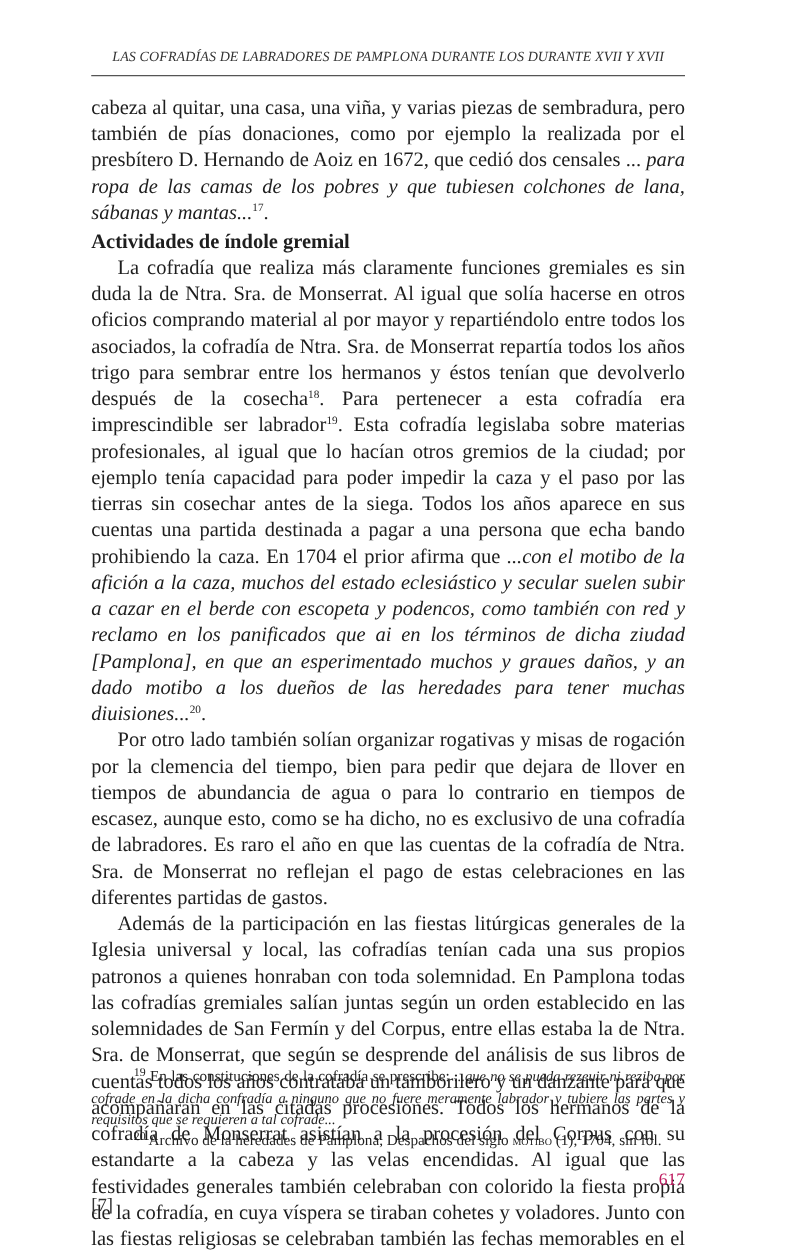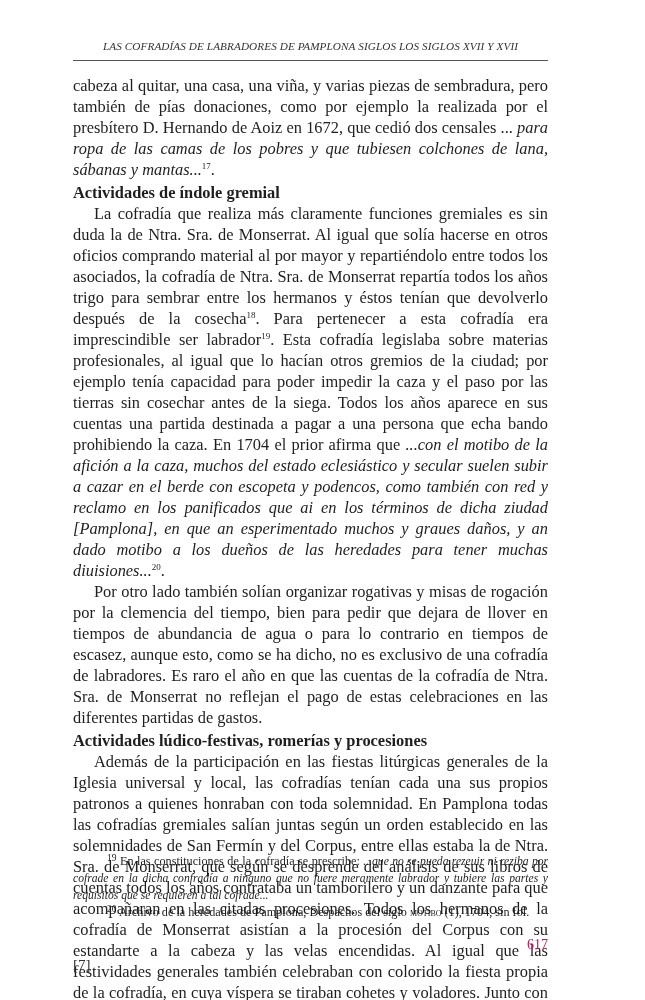--- a/index.html
+++ b/index.html
@@ -110,34 +110,33 @@
       right: 0;
       font-size: 14px;
       color: #be185d;
     }
   </style>
 </head>
 <body>
 
 <div class="page">
 
-  <div class="running-head">LAS COFRADÍAS DE LABRADORES DE PAMPLONA SIGLOS LOS SIGLOS XVII Y XVII</div>
+  <div class="running-head">LAS COFRADÍAS DE LABRADORES DE PAMPLONA DURANTE LOS DURANTE XVII Y XVII</div>
   <div class="head-rule"></div>
 
   <div class="body-text">
 
     <p><span>cabeza al quitar, una casa, una viña, y varias piezas de sembradura, pero también de pías donaciones, como por ejemplo la realizada por el presbítero D. Hernando de Aoiz en 1672, que cedió dos censales ... </span><span class="it">para ropa de las camas de los pobres y que tubiesen colchones de lana, sábanas y mantas...</span><sup class="fn">17</sup><span>.</span></p>
 
     <h3>Actividades de índole gremial</h3>
 
     <p class="indent"><span>La cofradía que realiza más claramente funciones gremiales es sin duda la de Ntra. Sra. de Monserrat. Al igual que solía hacerse en otros oficios comprando material al por mayor y repartiéndolo entre todos los asociados, la cofradía de Ntra. Sra. de Monserrat repartía todos los años trigo para sembrar entre los hermanos y éstos tenían que devolverlo después de la cosecha</span><sup class="fn">18</sup><span>. Para pertenecer a esta cofradía era imprescindible ser labrador</span><sup class="fn">19</sup><span>. Esta cofradía legislaba sobre materias profesionales, al igual que lo hacían otros gremios de la ciudad; por ejemplo tenía capacidad para poder impedir la caza y el paso por las tierras sin cosechar antes de la siega. Todos los años aparece en sus cuentas una partida destinada a pagar a una persona que echa bando prohibiendo la caza. En 1704 el prior afirma que </span><span class="it">...con el motibo de la afición a la caza, muchos del estado eclesiástico y secular suelen subir a cazar en el berde con escopeta y podencos, como también con red y reclamo en los panificados que ai en los términos de dicha ziudad [Pamplona], en que an esperimentado muchos y graues daños, y an dado motibo a los dueños de las heredades para tener muchas diuisiones...</span><sup class="fn">20</sup><span>.</span></p>
 
     <p class="indent">Por otro lado también solían organizar rogativas y misas de rogación por la clemencia del tiempo, bien para pedir que dejara de llover en tiempos de abundancia de agua o para lo contrario en tiempos de escasez, aunque esto, como se ha dicho, no es exclusivo de una cofradía de labradores. Es raro el año en que las cuentas de la cofradía de Ntra. Sra. de Monserrat no reflejan el pago de estas celebraciones en las diferentes partidas de gastos.</p>
 
-    <h3>Actividades lúdico-festivas, romerías y procesiones</h3>
 
     <p class="indent">Además de la participación en las fiestas litúrgicas generales de la Iglesia universal y local, las cofradías tenían cada una sus propios patronos a quienes honraban con toda solemnidad. En Pamplona todas las cofradías gremiales salían juntas según un orden establecido en las solemnidades de San Fermín y del Corpus, entre ellas estaba la de Ntra. Sra. de Monserrat, que según se desprende del análisis de sus libros de cuentas todos los años contrataba un tamborilero y un danzante para que acompañaran en las citadas procesiones. Todos los hermanos de la cofradía de Monserrat asistían a la procesión del Corpus con su estandarte a la cabeza y las velas encendidas. Al igual que las festividades generales también celebraban con colorido la fiesta propia de la cofradía, en cuya víspera se tiraban cohetes y voladores. Junto con las fiestas religiosas se celebraban también las fechas memorables en el de-</p>
   </div>
 
   <div class="footnotes">
     <p><sup>19</sup> <span>En las constituciones de la cofradía se prescribe: </span><span class="it">...que no se pueda rezeuir ni reziba por cofrade en la dicha confradía a ninguno que no fuere meramente labrador y tubiere las partes y requisitos que se requieren a tal cofrade...</span></p>
     <p><sup>20</sup> <span>Archivo de la heredades de Pamplona, Despachos del siglo </span><span class="sc">motibo</span><span> (1), 1704, sin fol.</span></p>
   </div>
 
   <div class="folio-left">[7]</div>

